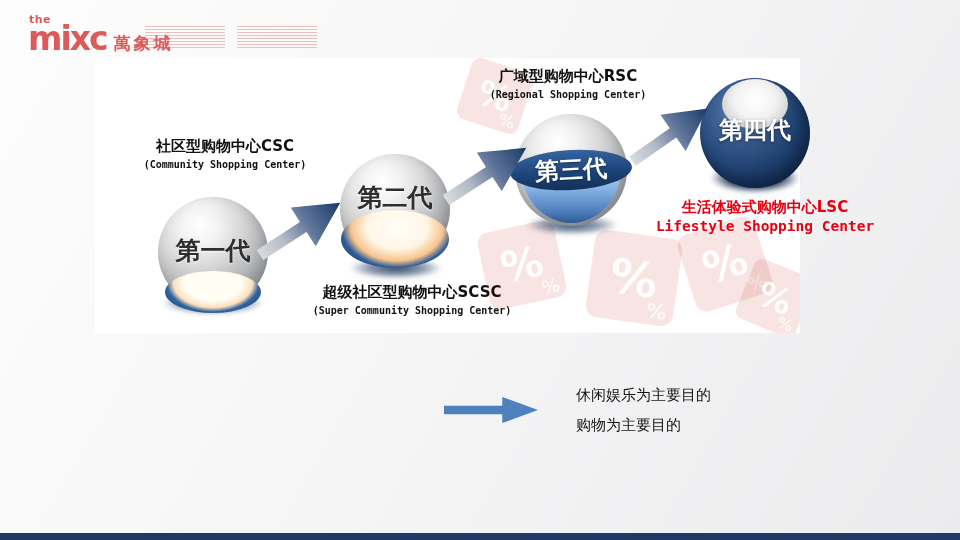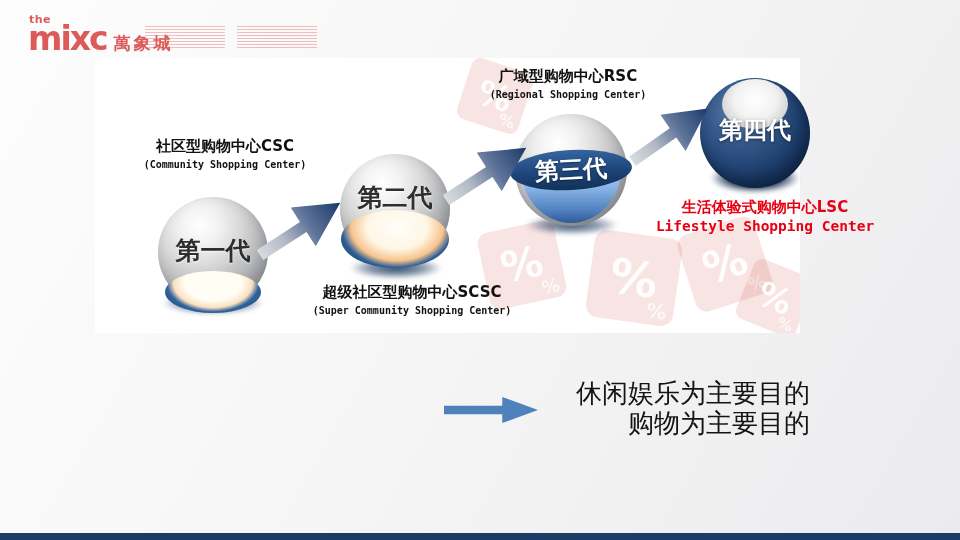--- a/index.html
+++ b/index.html
@@ -92,22 +92,22 @@
   .arrow1{left:252px;top:206px;width:96px;height:46px;transform:rotate(-33deg);}
   .arrow2{left:438px;top:151px;width:96px;height:46px;transform:rotate(-33deg);}
   .arrow3{left:624px;top:113px;width:92px;height:44px;transform:rotate(-35deg);}
 
   
   .sum-left{position:absolute;left:230px;top:392px;font-size:23px;color:#141414;
             font-family:"DejaVu Sans",sans-serif;}
   .sum-arrow{position:absolute;left:444px;top:397px;width:94px;height:26px;
      clip-path:polygon(0 66%,62% 66%,62% 100%,100% 50%,62% 0,62% 34%,0 34%);
      background:#4f81bd;}
-  .sum-right{position:absolute;left:576px;top:380px;font-size:26px;line-height:30px;color:#141414;
-            font-family:Liberation Mono, monospace;text-align:right;}
+  .sum-right{position:absolute;left:576px;top:380px;font-size:15px;line-height:30px;color:#141414;
+            font-family:Liberation Serif, serif;}
 
   
   .footer-bar{position:absolute;left:0;bottom:0;width:960px;height:7px;background:#1e3a66;}
 </style>
 </head>
 <body>
 
 <div class="slide">
 
   <div class="logo">

